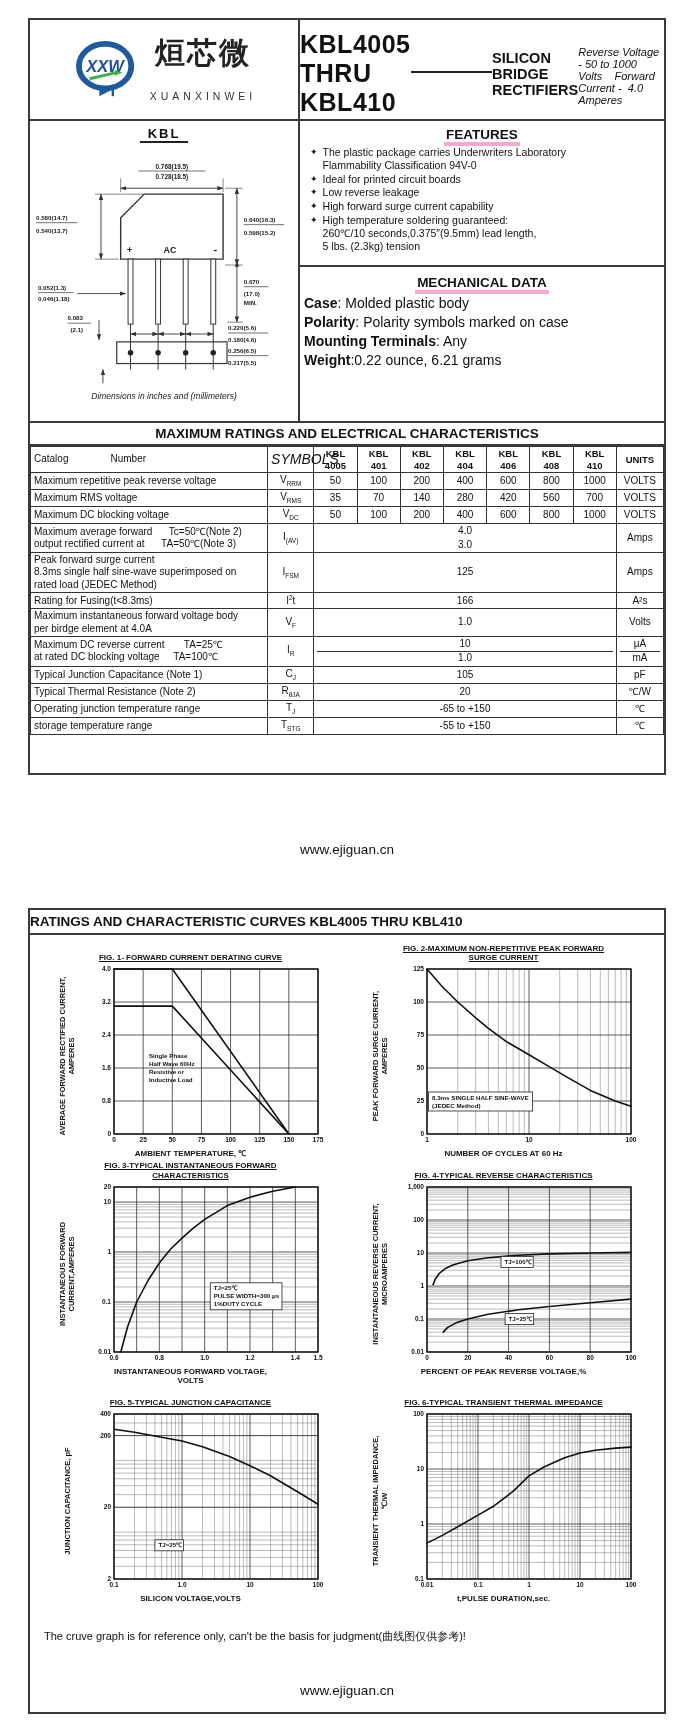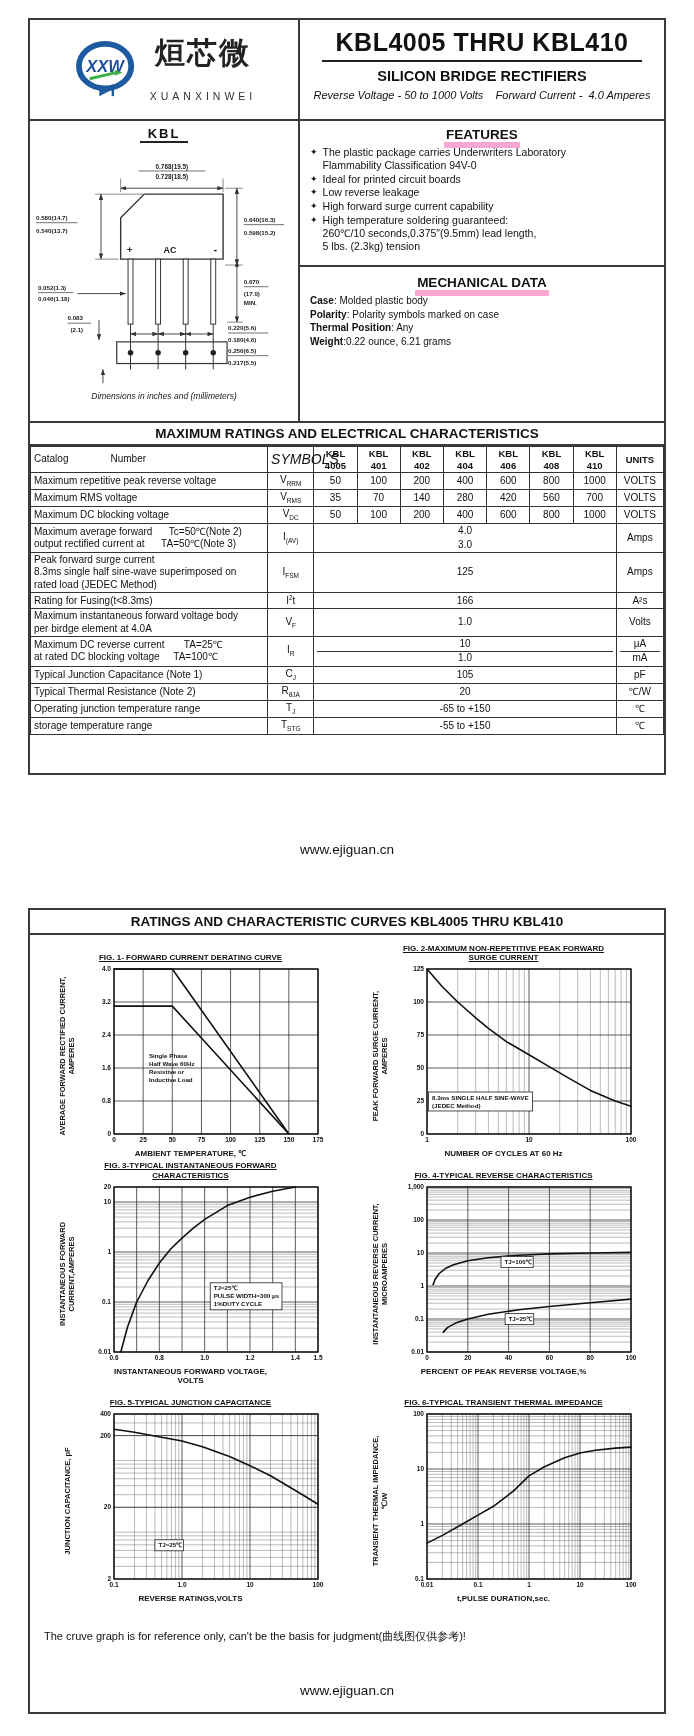--- a/index.html
+++ b/index.html
@@ -6,57 +6,57 @@
   body{width:694px;height:1736px;position:relative;font-family:"Liberation Sans",sans-serif;color:#111;}
   .page{position:absolute;left:28px;width:638px;border:2px solid #3a3a3a;background:#fff;box-sizing:border-box;overflow:hidden;}
   .page1{top:18px;height:757px;}
   .page2{top:908px;height:806px;}
   
   .hdr{display:flex;height:99px;border-bottom:2px solid #3a3a3a;}
   .hdr-logo{width:268px;border-right:2px solid #3a3a3a;display:flex;align-items:center;justify-content:center;gap:6px;}
   .brand-col{display:flex;flex-direction:column;align-items:center;gap:20px;}
   .brand-cn{font-size:30px;font-weight:bold;letter-spacing:2px;color:#222;line-height:1.05;}
   .brand-rom{font-size:10.5px;letter-spacing:4px;color:#333;margin-top:1px;}
-  .hdr-title{flex:1;display:flex;flex-direction:column;align-items:center;padding-top:8px;border-radius:17px;}
+  .hdr-title{flex:1;display:flex;flex-direction:row;align-items:center;padding-top:8px;border-radius:17px;}
   .part-title{font-size:25px;font-weight:bold;letter-spacing:0.5px;}
   .title-rule{width:88%;border-top:2px solid #222;margin:3px 0 6px 0;}
   .fam{font-size:14.5px;font-weight:bold;}
   .summary{font-size:11px;font-style:italic;margin-top:5px;white-space:pre-wrap;}
   
   .mid{display:flex;height:300px;}
   .mid-left{width:268px;border-right:2px solid #3a3a3a;display:flex;flex-direction:column;align-items:center;}
   .pkg-name{font-weight:bold;font-size:13px;letter-spacing:2px;border-bottom:2px solid #222;padding:0 8px;margin-top:5px;}
   .pkg-caption{font-size:8.5px;font-style:italic;color:#222;margin-top:-2px;}
   .mid-right{flex:1;display:flex;flex-direction:column;}
   .feat-box{border-bottom:2px solid #3a3a3a;padding:4px 10px 6px 10px;height:134px;box-sizing:content-box;}
   .sec-title{text-align:center;font-weight:bold;font-size:13.5px;margin:2px 0 4px 0;}
-  .sec-title span{border-bottom:6px solid #f9a8d4;padding:0 2px;}
+  .sec-title span{border-bottom:4px solid #f9a8d4;padding:0 2px;}
   .feat-item{display:flex;gap:5px;font-size:10.5px;line-height:1.22;margin:1px 0;}
   .feat-item .blt{flex:0 0 auto;font-size:9px;margin-top:1px;}
   .feat-item .txt{white-space:pre-line;}
-  .mech-box{padding:6px 10px;}
-  .mech-item{font-size:10px;line-height:1.35;white-space:pre-line;}
+  .mech-box{padding:6px 4px;}
+  .mech-item{font-size:14px;line-height:1.35;white-space:pre-line;}
   .mech-item b{font-weight:bold;}
   
   .banner{border-top:2px solid #3a3a3a;border-bottom:2px solid #3a3a3a;text-align:center;font-weight:bold;font-size:13.5px;padding:3px 0;}
   .conds{font-size:10.5px;line-height:1.3;padding:3px 5px;border-bottom:2px solid #3a3a3a;}
   .rtable{width:100%;border-collapse:collapse;table-layout:fixed;}
   .rtable td{border:1px solid #333;font-size:10px;line-height:1.22;padding:1px 3px;text-align:center;vertical-align:middle;}
   .rtable td.p{text-align:left;white-space:pre-wrap;}
   .rtable td.hd{font-weight:bold;white-space:pre-line;font-size:9.5px;}
   .rtable td.symh{font-style:italic;font-size:14px;}
   .rtable sub{font-size:6.5px;}
   .rtable sup{font-size:6.5px;}
   .stack > div{padding:0.5px 0;}
   .divb{border-bottom:1px solid #333;}
   .notes{font-size:10px;line-height:1.3;padding:3px 5px;white-space:pre-wrap;}
   .footer-url{position:absolute;left:0;width:100%;text-align:center;font-size:13.5px;color:#111;}
   #footer1{top:842px;}
   
-  .banner2{border-bottom:2px solid #3a3a3a;text-align:center;font-weight:bold;font-size:13.5px;padding:4px 0;}
+  .banner2{border-bottom:2px solid #3a3a3a;font-weight:bold;font-size:13.5px;padding:4px 0;}
   .figs{display:grid;grid-template-columns:1fr 1fr;column-gap:4px;row-gap:2px;padding:8px 6px 0 6px;}
   .fig{display:flex;flex-direction:column;align-items:center;}
   .fig-title{font-size:8px;font-weight:bold;text-align:center;white-space:pre-line;line-height:1.2;height:20px;display:flex;align-items:flex-end;justify-content:center;margin-bottom:1px;text-decoration:underline;}
   .fig-body{display:flex;align-items:center;}
   .ylab{width:26px;height:184px;position:relative;}
   .ylab > div{position:absolute;left:50%;top:50%;transform:translate(-50%,-50%) rotate(-90deg);width:184px;text-align:center;font-size:7.5px;font-weight:bold;white-space:pre-line;line-height:1.15;}
   .fig-xlab{font-size:8px;font-weight:bold;text-align:center;white-space:pre-line;line-height:1.2;margin-top:1px;}
   .disclaimer{position:absolute;left:14px;bottom:68px;font-size:11px;}
   #footer2{position:absolute;left:0;bottom:14px;width:100%;text-align:center;font-size:13.5px;}
   .pkg-svg text{font-family:"Liberation Sans",sans-serif;}
@@ -197,21 +197,21 @@
 260℃/10 seconds,0.375″(9.5mm) lead length,
 5 lbs. (2.3kg) tension</span>
             </div>
           </div>
       </div>
       <div class="mech-box">
         <div class="sec-title"><span>MECHANICAL DATA</span></div>
         <div id="mech-list">
             <div class="mech-item"><b>Case</b><span>: Molded plastic body</span></div>
             <div class="mech-item"><b>Polarity</b><span>: Polarity symbols marked on case</span></div>
-            <div class="mech-item"><b>Thermal Position</b><span>: Any</span></div>
+            <div class="mech-item"><b>Mounting Terminals</b><span>: Any</span></div>
             <div class="mech-item"><b>Weight</b><span>:0.22 ounce, 6.21 grams</span></div>
           </div>
       </div>
     </div>
   </div>
 
   <div class="banner">MAXIMUM RATINGS AND ELECTRICAL CHARACTERISTICS</div>
 
   <table class="rtable" id="rtable">
     <colgroup>
@@ -686,21 +686,21 @@
             <line x1="33" y1="26.585963406889107" x2="237" y2="26.585963406889107" stroke="#333" stroke-width="0.8"></line>
             <text x="30" y="28.785963406889106" text-anchor="end" font-size="6.5" font-weight="bold" fill="#111">200</text>
             <line x1="33" y1="5" x2="237" y2="5" stroke="#333" stroke-width="0.8"></line>
             <text x="30" y="7.2" text-anchor="end" font-size="6.5" font-weight="bold" fill="#111">400</text>
             <rect x="33" y="5" width="204" height="165" fill="none" stroke="#111" stroke-width="1.4"></rect>
             <path d="M33.0,20.3L53.5,23.3L80.5,28.2L101.0,32.0L121.5,37.7L148.5,47.6L169.0,56.7L189.5,66.8L216.5,82.7L237.0,95.3" fill="none" stroke="#111" stroke-width="1.6" stroke-linejoin="round" stroke-linecap="round"></path>
             <rect x="73.91845093672336" y="130.79676248523836" width="28.576" height="11" fill="#fff" stroke="#222" stroke-width="0.8"></rect>
             <text x="77.41845093672336" y="138.49676248523835" font-size="6.2" font-weight="bold" fill="#111">TJ=25℃</text>
           </svg>
       </div>
-      <div class="fig-xlab">REVERSE RATINGS,VOLTS</div>
+      <div class="fig-xlab">SILICON VOLTAGE,VOLTS</div>
     </div>
 
     <div class="fig">
       <div class="fig-title">FIG. 6-TYPICAL TRANSIENT THERMAL IMPEDANCE</div>
       <div class="fig-body">
         <div class="ylab">
             <div>TRANSIENT THERMAL IMPEDANCE,
 ℃/W</div>
           </div>
         <svg class="chart" width="246" height="184" viewBox="0 0 246 184">

